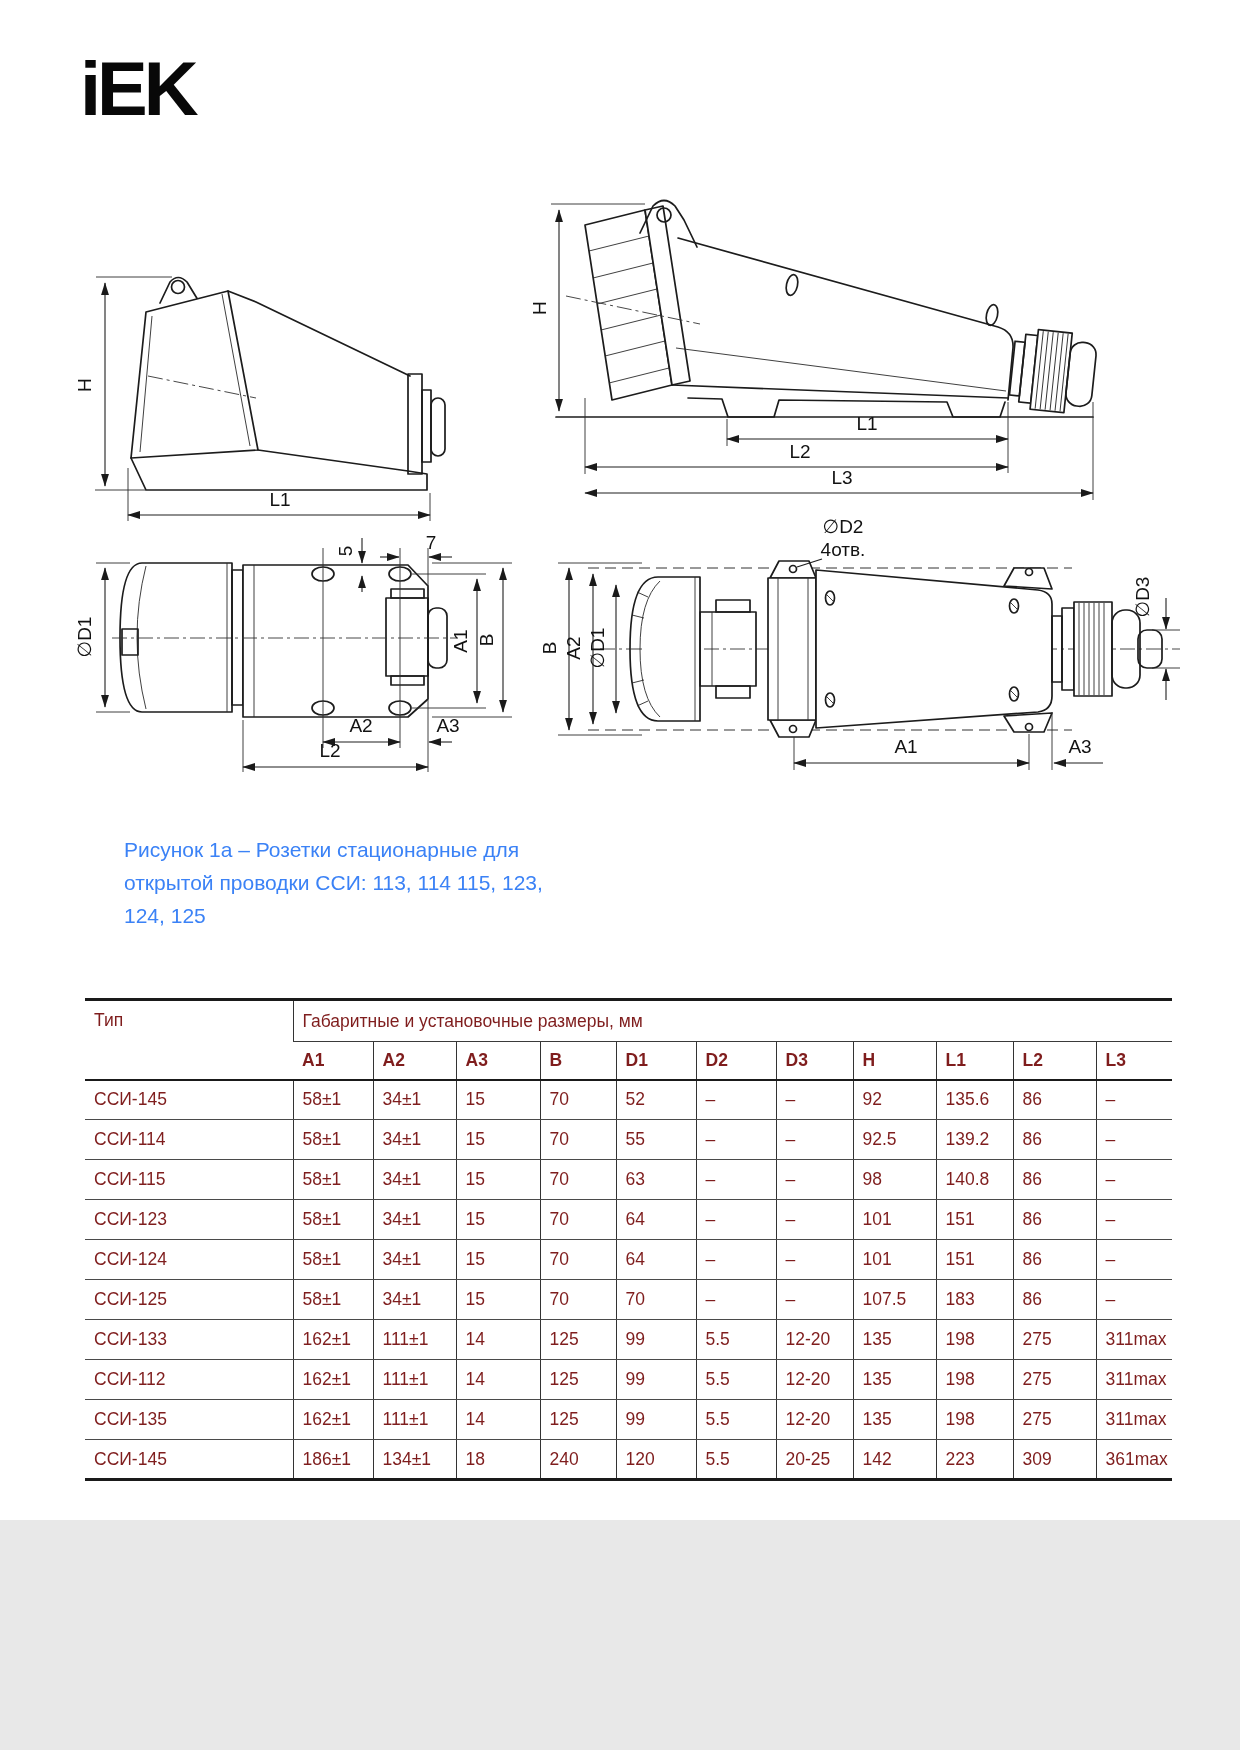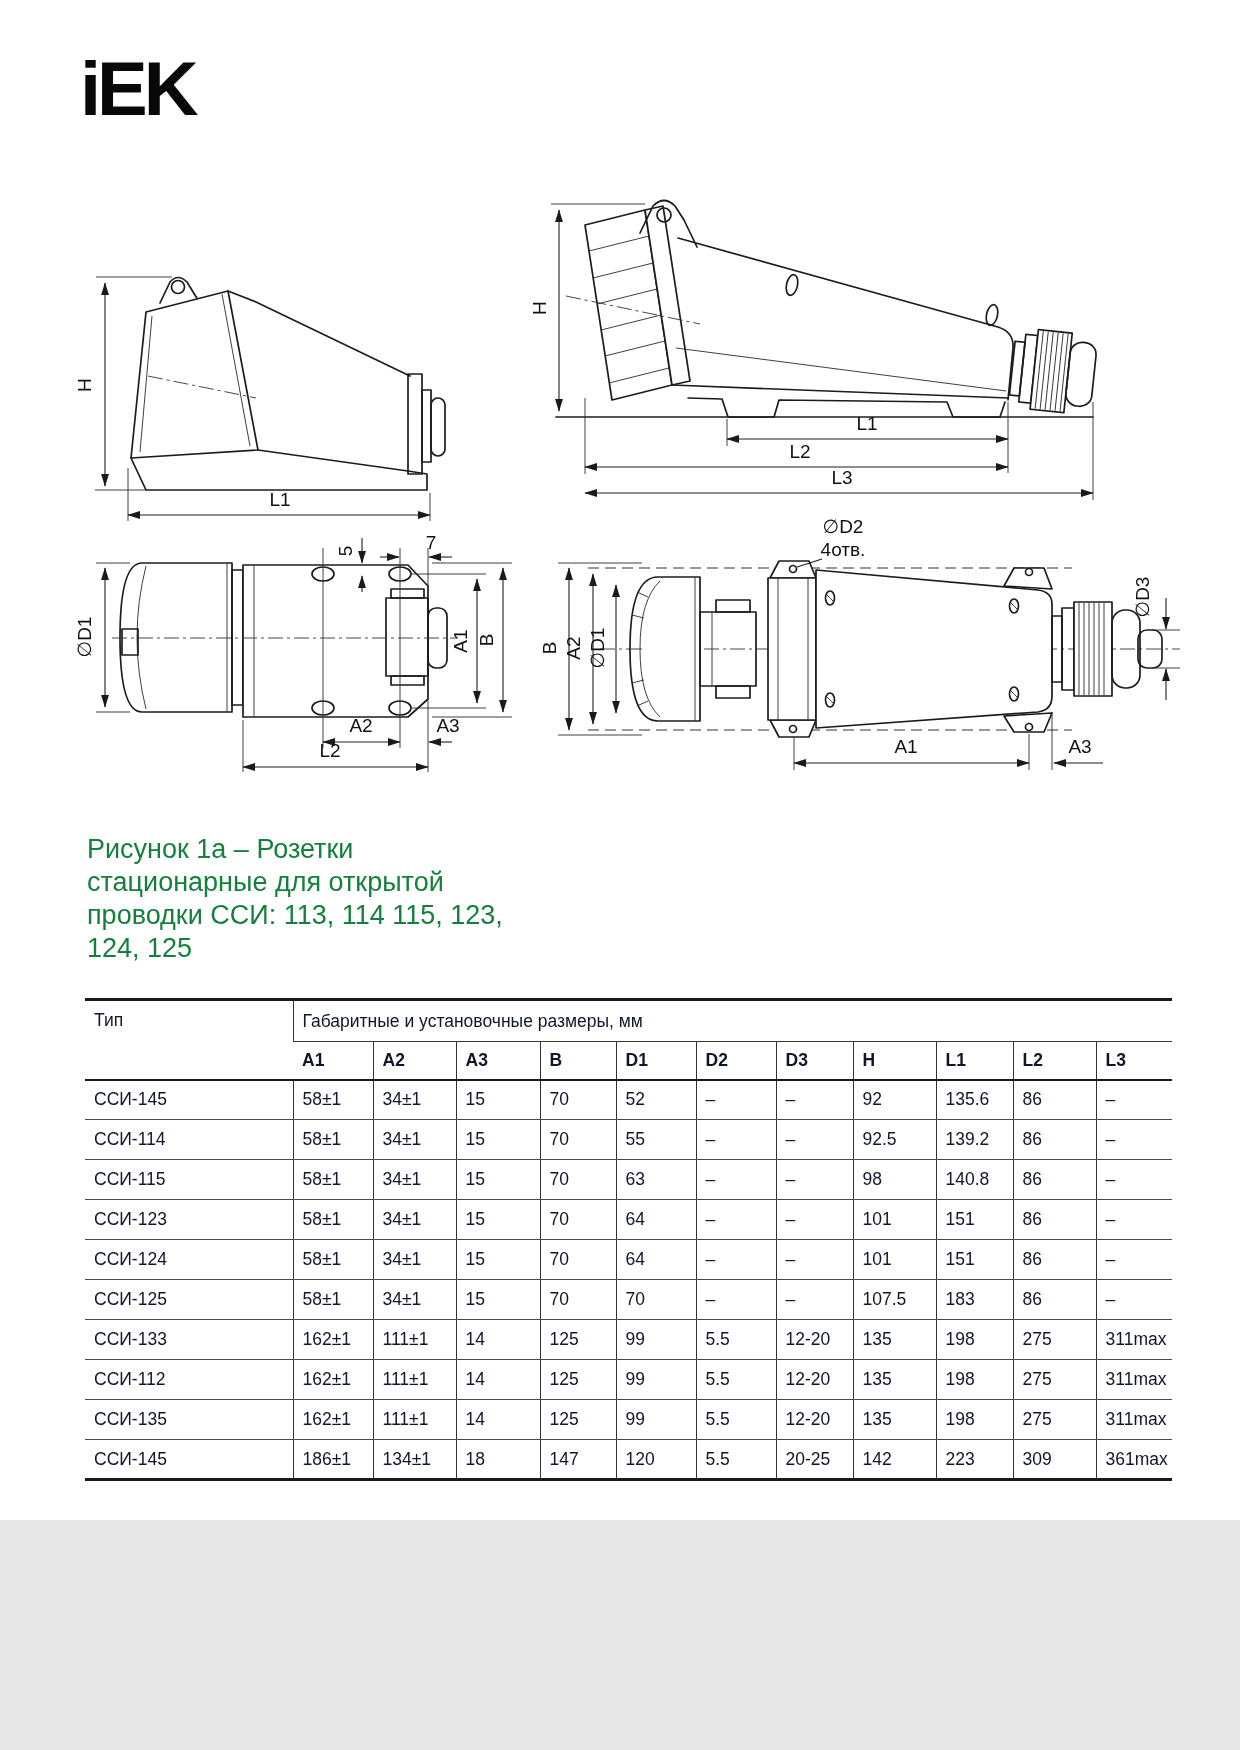--- a/index.html
+++ b/index.html
@@ -19,29 +19,29 @@
   .thin{fill:none;stroke:#2a2a2a;stroke-width:0.9;}
   .dim{fill:none;stroke:#1f1f1f;stroke-width:1.1;}
   .ext{fill:none;stroke:#2a2a2a;stroke-width:0.9;}
   .cl{fill:none;stroke:#333;stroke-width:0.9;stroke-dasharray:15 4 3 4;}
   .dash{fill:none;stroke:#333;stroke-width:1;stroke-dasharray:11 6;}
   .dt{font-size:19px;fill:#121212;}
   .logo-text{font-size:76px;font-weight:900;fill:#080808;letter-spacing:-4px;}
   
   .caption{
     position:absolute;
-    font-size:27px;line-height:33px;color:#15803d;
+    font-size:21px;line-height:33px;color:#3b82f6;margin-left:37px;
   }
   .caption-a{left:87px;top:833px;width:452px;}
   .caption-b{left:562px;top:833px;width:512px;}
   
   .dims-table{
     position:absolute;left:85px;top:998px;width:1087px;
     border-collapse:collapse;table-layout:fixed;
-    font-size:17.5px;color:#0f172a;
+    font-size:17.5px;color:#7f1d1d;
     border-top:3px solid #1a1a1a;border-bottom:3px solid #1a1a1a;
   }
   .dims-table th,.dims-table td{
     font-weight:normal;text-align:left;vertical-align:middle;
     padding:0 4px 0 9px;overflow:hidden;white-space:nowrap;
   }
   .dims-table th:not(:first-child),.dims-table td:not(:first-child){border-left:1.2px solid #333;}
   .dims-table .row-group{height:42px;}
   .dims-table .row-group th{vertical-align:middle;border-bottom:1.2px solid #3a3a3a;}
   .dims-table .row-group th.type-cell{vertical-align:top;padding-top:9px;border-bottom:2.2px solid #1a1a1a;}
@@ -443,21 +443,21 @@
           <td>135</td>
           <td>198</td>
           <td>275</td>
           <td>311max</td>
         </tr>
         <tr>
           <td>ССИ-145</td>
           <td>186±1</td>
           <td>134±1</td>
           <td>18</td>
-          <td>147</td>
+          <td>240</td>
           <td>120</td>
           <td>5.5</td>
           <td>20-25</td>
           <td>142</td>
           <td>223</td>
           <td>309</td>
           <td>361max</td>
         </tr>
       </tbody>
   </table>

